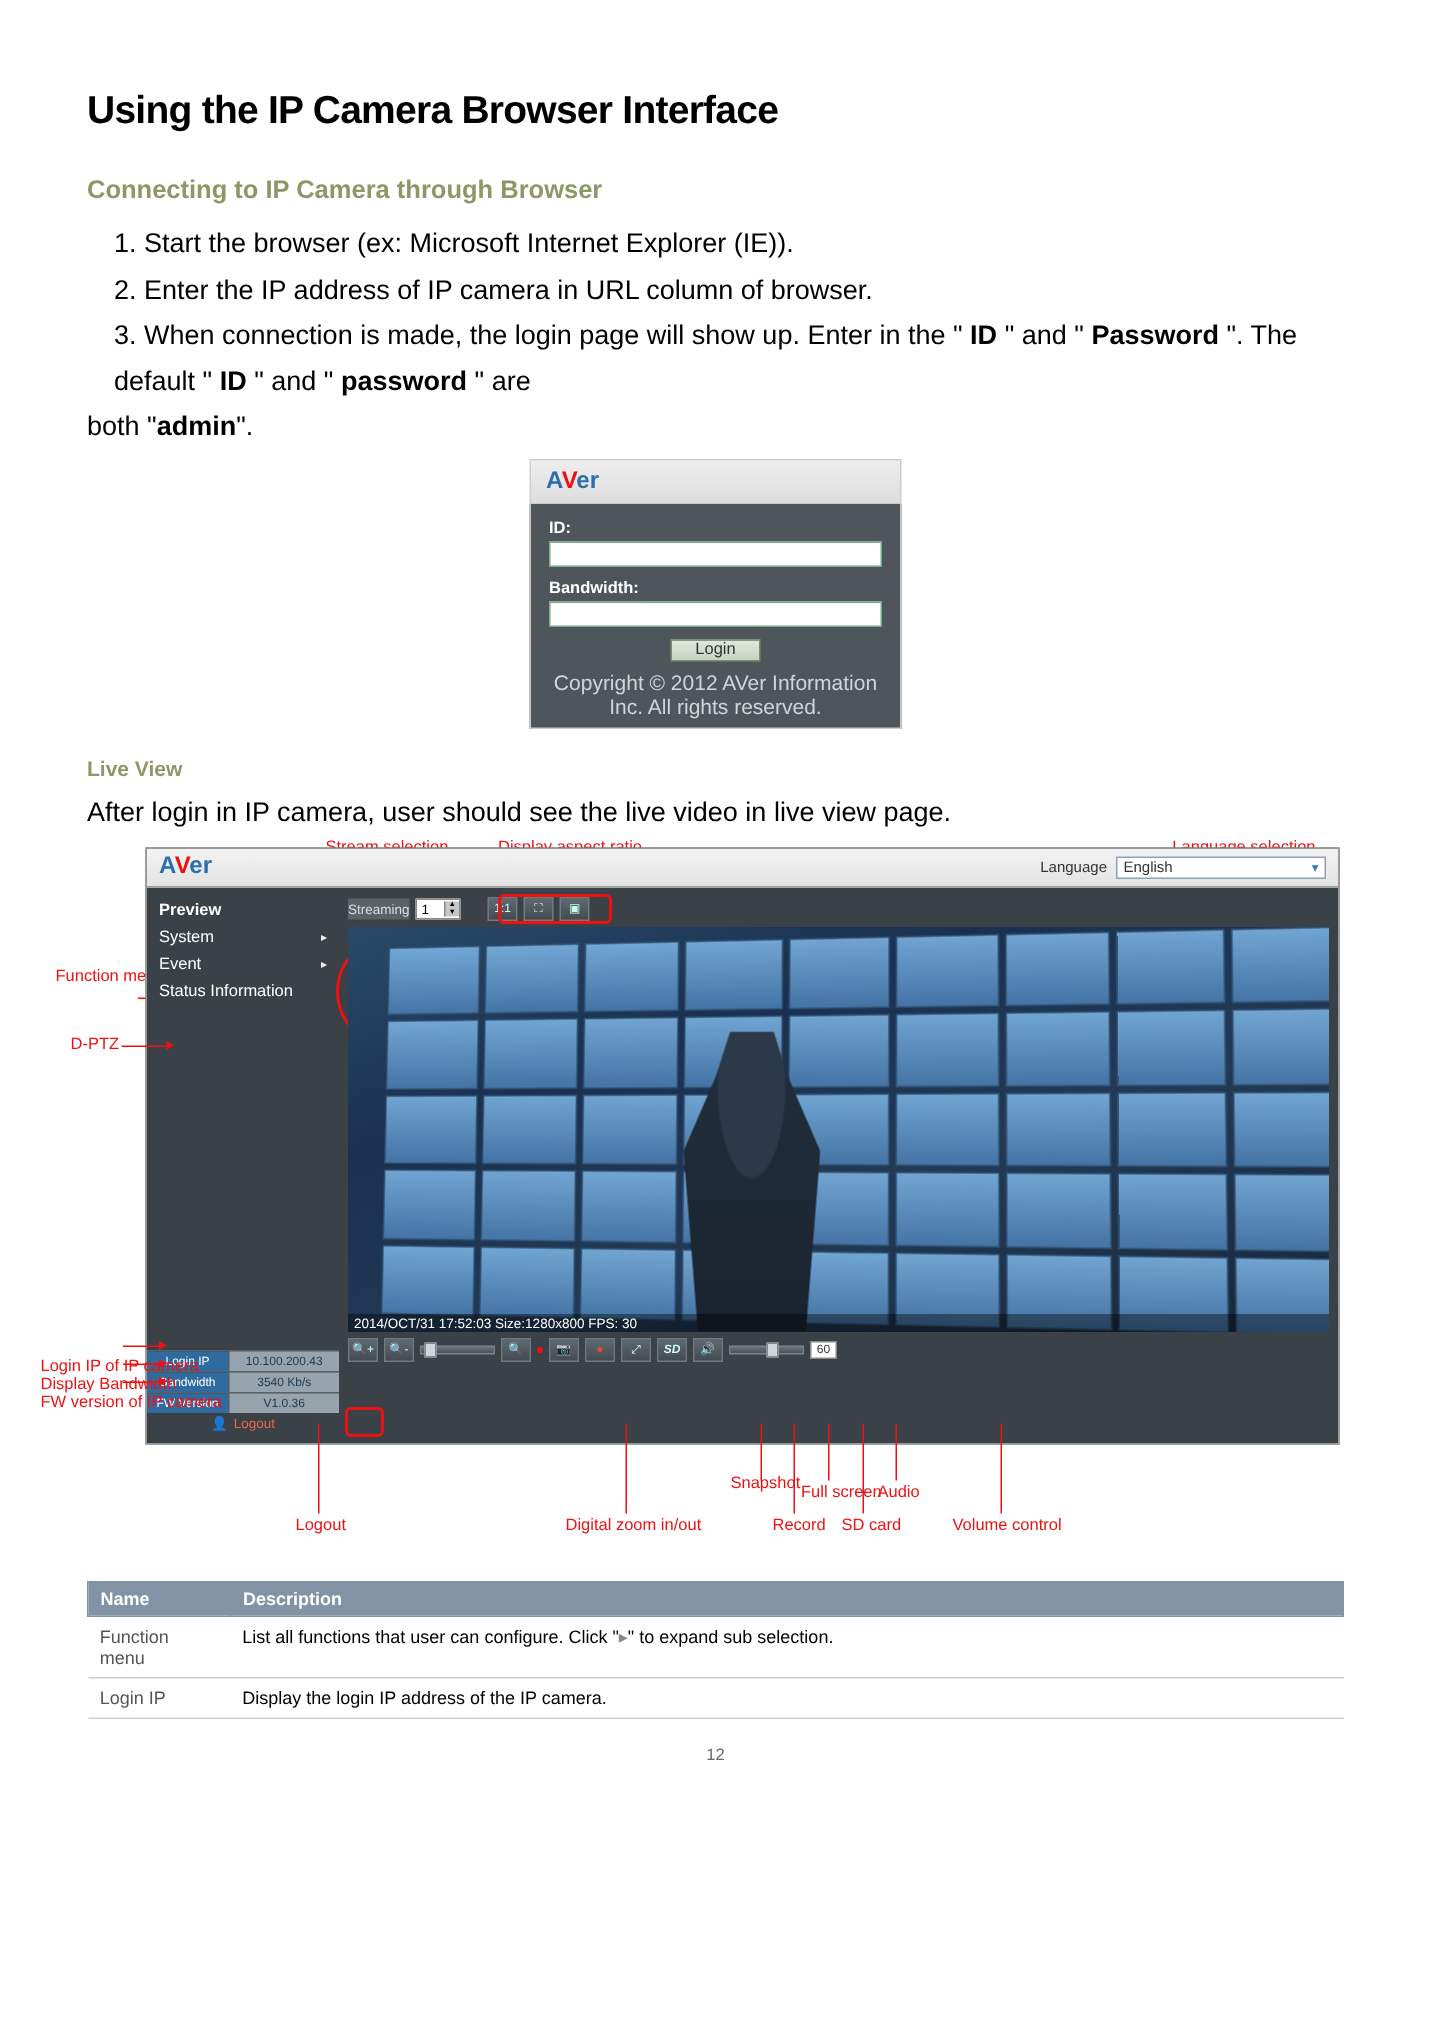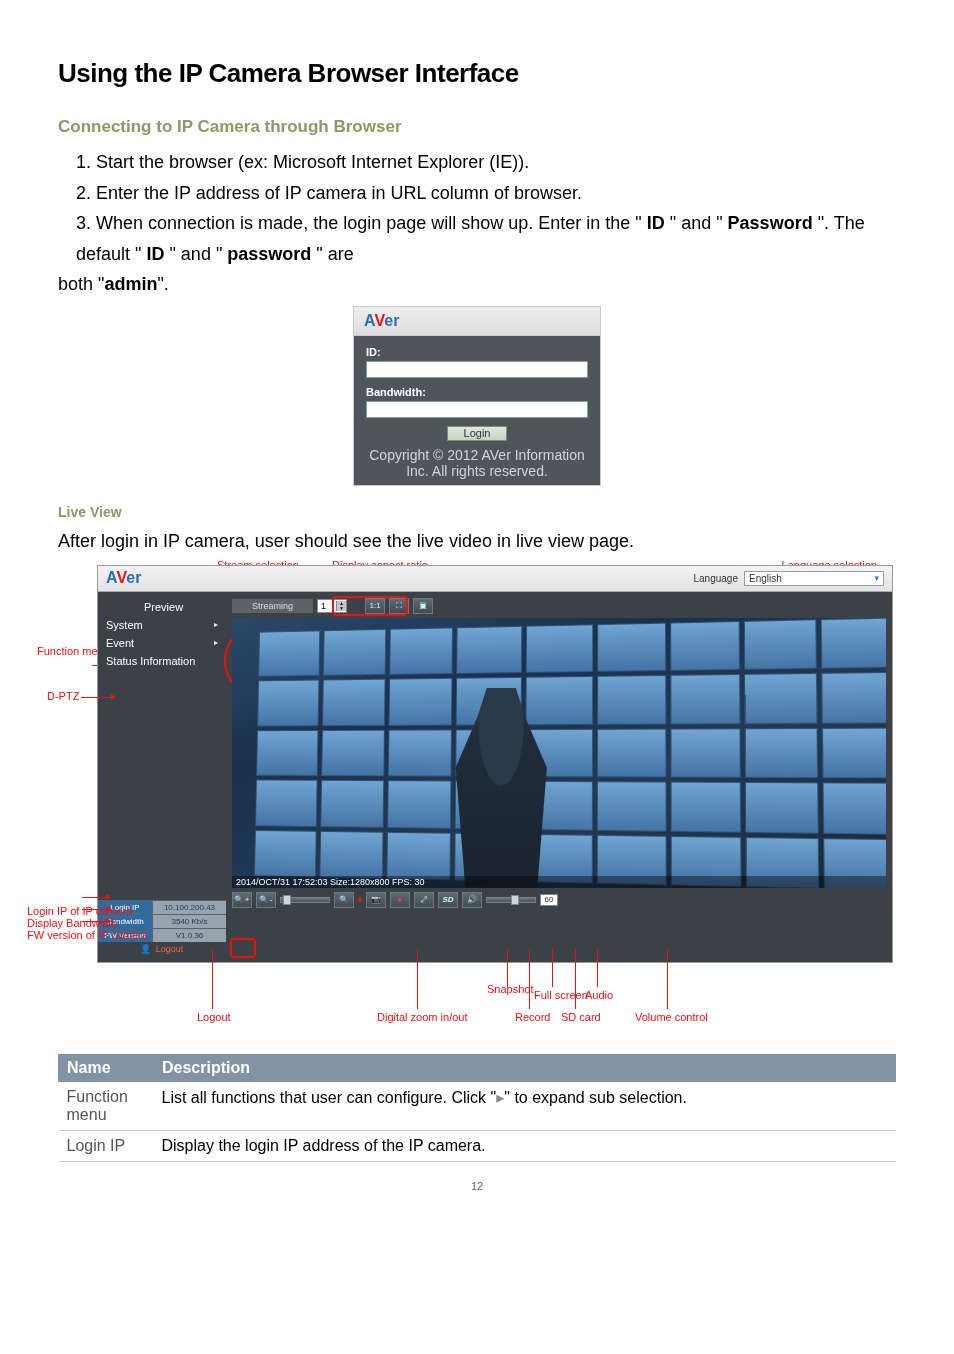--- a/index.html
+++ b/index.html
@@ -37,31 +37,31 @@
   .app-header { height:26px; background:linear-gradient(#f3f3f3,#e3e3e3); display:flex; align-items:center; justify-content:space-between; padding:0 8px; border-bottom:1px solid #aaa; }
   .lang-wrap { display:flex; align-items:center; gap:6px; }
   .lang-lbl { font-size:10px; color:#333; }
   .lang-sel { width:140px; height:15px; background:#fff; border:1px solid #8fa1b6; font-size:10px; display:flex; align-items:center; justify-content:space-between; padding:0 4px; color:#333; }
   .chev { color:#3a7ab8; font-size:9px; }
 
   .app-body { display:flex; }
   .sidebar { width:128px; background:#3b4247; color:#fff; font-size:11px; padding:6px 0 6px 0; display:flex; flex-direction:column; justify-content:space-between; min-height:370px; }
   .menu-item { padding:3px 8px; display:flex; justify-content:space-between; align-items:center; cursor:pointer; }
   .menu-item .tri { font-size:8px; color:#eee; }
-  .menu-item.sel { font-weight:normal;margin-left:38px; }
+  .menu-item.sel { font-weight:bold; }
   .bottom-stats { font-size:8.5px; }
   .stat-row { display:flex; border-top:1px solid #5a6268; }
   .stat-k { width:55px; background:#2f6b9e; color:#fff; padding:1px 3px; border-right:1px solid #5a6268; text-align:center; font-size:8px; line-height:11px; }
   .stat-v { flex:1; background:#97a4ad; color:#1e3a52; padding:1px 3px; text-align:center; font-size:8px; line-height:11px; }
   .logout-row { text-align:center; padding:2px 0; color:#e64; font-size:9px; }
   .logout-row .picon { color:#e64; margin-right:4px; }
 
   .main { flex:1; background:#3b4247; padding:6px; position:relative; }
   .tools-row { display:flex; align-items:center; gap:4px; margin-bottom:4px; }
-  .stream-lbl { background:#5b6369; color:#ddd; font-size:9px; padding:2px 20px; }
+  .stream-lbl { background:#5b6369; color:#ddd; font-size:9px; padding:2px 0; }
   .spin { width:30px; height:14px; background:#fff; border:1px solid #888; display:flex; align-items:center; justify-content:space-between; font-size:9px; padding-left:3px; }
   .spin-btns { display:flex; flex-direction:column; }
   .spin-btns span { font-size:5px; line-height:5px; background:#c6c6c6; width:10px; text-align:center; border-left:1px solid #888; }
   .ico-btn { width:20px; height:16px; background:linear-gradient(#5f6a71,#434b51); border:1px solid #6f7a81; display:flex; align-items:center; justify-content:center; color:#cfe; font-size:8px; }
   .red-ring { position:absolute; border:2px solid #e11; border-radius:4px; pointer-events:none; }
   .red-circ { position:absolute; border:2px solid #e11; border-radius:50%; pointer-events:none; }
 
   .video { position:relative; width:100%; height:270px; background:linear-gradient(160deg,#2a4a6a 0%, #1a3050 30%, #223a56 60%, #18283c 100%); overflow:hidden; }
   .screens-grid { position:absolute; inset:0; display:grid; grid-template-columns: repeat(9,1fr); grid-template-rows: repeat(5,1fr); gap:4px; padding:6px; transform: perspective(600px) rotateY(-6deg) rotateX(2deg); opacity:0.85; }
   .scr { background:linear-gradient(#7fb8e8,#4a7fb4); border:1px solid #36587a; }
@@ -76,21 +76,21 @@
   .btm-bar { display:flex; align-items:center; gap:4px; padding-top:4px; }
   .spacer-track { flex:0 0 50px; height:6px; background:linear-gradient(#6a737a,#4a535a); border:1px solid #7a838a; position:relative; }
   .knob { position:absolute; width:8px; height:10px; background:#d0d7db; top:-3px; border:1px solid #888; }
   .vol-val { width:18px; height:12px; background:#fff; border:1px solid #888; font-size:8px; text-align:center; line-height:10px; color:#333; }
 
   
   .callouts-bottom { position:relative; height:75px; margin-top:4px; }
   .cb { position:absolute; font-size:11px; color:#e11; white-space:nowrap; }
 
   
-  table.desc { width:100%; border-collapse:collapse; margin-top:12px; font-size:16px; }
+  table.desc { width:100%; border-collapse:collapse; margin-top:12px; font-size:12px; }
   table.desc th { background:#8293a6; color:#fff; text-align:left; padding:4px 8px; font-weight:bold; border:1px solid #8293a6; }
   table.desc td { padding:6px 8px; border-bottom:1px solid #c8d0d8; vertical-align:top; }
   table.desc td:first-child { width:95px; color:#555; }
   .note { color:#888; }
 
   .pgnum { position:absolute; bottom:10px; left:50%; transform:translateX(-50%); font-size:11px; color:#666; }
 </style>
 </head>
 <body>
 

